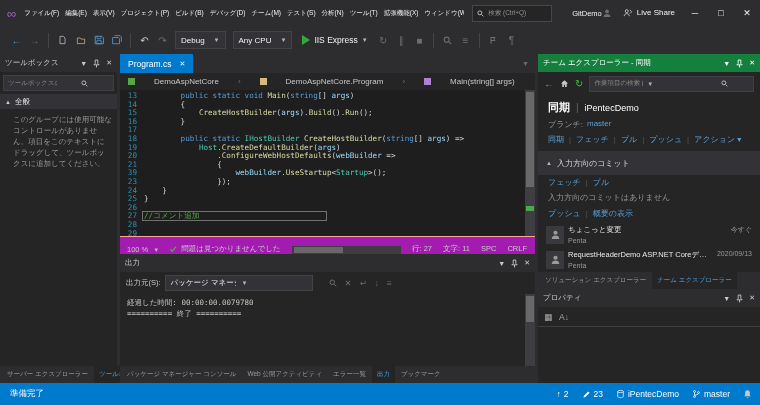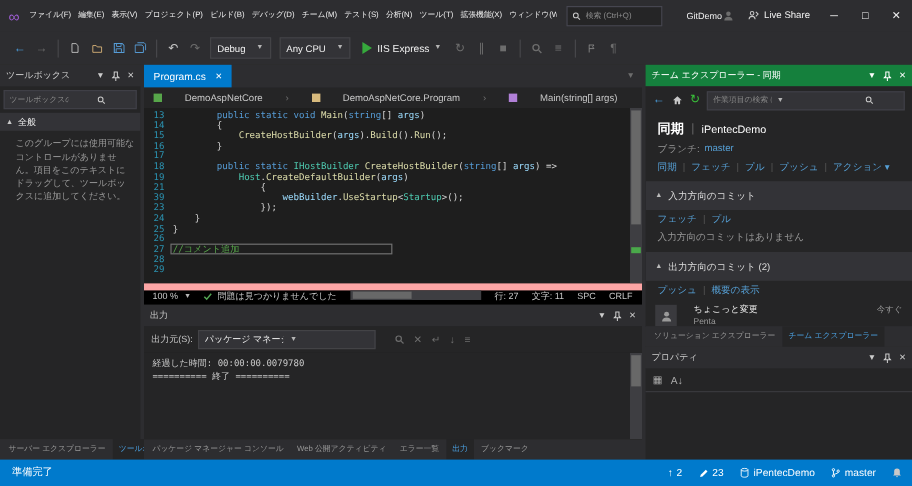--- a/index.html
+++ b/index.html
@@ -63,21 +63,21 @@
 .code-wrap{flex:1;min-height:0;position:relative;background:#1e1e1e;overflow:hidden;font-family:"DejaVu Sans Mono","Liberation Mono",monospace}
 .code-lines{padding-top:2px}
 .code-line{display:flex;height:8.6px;line-height:8.6px;font-size:7.6px;white-space:pre}
 .line-no{flex:0 0 24px;text-align:right;padding-right:7px;color:#2b91af}
 .line-text{position:relative;white-space:pre}
 .code-line.current .line-text::after{content:"";position:absolute;top:-1px;bottom:0;left:-2px;width:183px;border:1px solid #707070}
 .tok-k{color:#569cd6}.tok-t{color:#4ec9b0}.tok-m{color:#dcdcaa}.tok-p{color:#9cdcfe}.tok-n{color:#d4d4d4}.tok-c{color:#57a64a}
 .v-scroll{position:absolute;top:0;right:0;bottom:0;width:10px;background:#3e3e42}
 .v-thumb{position:absolute;top:2px;left:1px;right:1px;height:95px;background:#686868}
 .v-mark{position:absolute;left:1px;right:1px;height:5px;background:#4aa94a;top:116px}
-.editor-status{flex:0 0 18px;display:flex;align-items:flex-start;background:#000000;border-top:6px solid #fca5a5;font-size:7.5px;color:#c8c8c8;gap:7px;padding:0 8px 0 4px;white-space:nowrap}
+.editor-status{flex:0 0 18px;display:flex;align-items:flex-end;background:#a21caf;border-top:1px solid #fca5a5;font-size:7.5px;color:#c8c8c8;gap:7px;padding:0 8px 0 4px;white-space:nowrap}
 .zoom-combo{display:flex;gap:5px;align-items:center;padding:0 3px}
 .health{display:flex;align-items:center;gap:4px}
 .h-scroll{flex:1;height:8px;background:#3e3e42;position:relative;margin:0 4px;min-width:30px}
 .h-thumb{position:absolute;left:2px;top:1px;bottom:1px;width:45%;background:#686868}
 .pos-labels{display:flex;gap:11px}
 
 
 .output-panel{flex:0 0 112px;display:flex;flex-direction:column;background:#252526}
 .output-toolbar{flex:0 0 22px;display:flex;align-items:center;gap:4px;padding:0 6px;font-size:7.5px;color:#ccc;background:#252526;white-space:nowrap}
 .src-combo{width:148px;height:16px;background:#333337;border:1px solid #434346;display:flex;align-items:center;font-size:7.5px;color:#f1f1f1;padding:0 5px;gap:6px}
@@ -97,21 +97,21 @@
 .team-page-title{font-size:11px;font-weight:bold}
 .team-sep{color:#666}
 .team-repo{font-size:9px}
 .branch-row{padding:1px 10px 2px;color:#999;font-size:8px;display:flex;gap:4px;white-space:nowrap}
 .links{display:flex;align-items:center;padding:2px 10px;font-size:8px;white-space:nowrap}
 .link{color:#56a0d6;white-space:nowrap}
 .links .link:not(:first-child)::before{content:"|";color:#555;margin:0 5px}
 .sec-header{display:flex;align-items:center;gap:5px;background:#333337;color:#ddd;font-size:8px;height:15px;padding:12px 8px;margin-top:4px;white-space:nowrap}
 .sec-header .icon{font-size:6px;color:#bbb}
 .empty-note{color:#999;font-size:8px;padding:2px 10px 3px;white-space:nowrap}
-.commit{display:flex;gap:14px;padding:4px 8px 2px;align-items:flex-end}
+.commit{display:flex;gap:4px;padding:4px 8px 2px;align-items:center}
 .avatar{flex:0 0 18px;height:18px;background:#3a3a3e;display:flex;align-items:center;justify-content:center}
 .commit-body{flex:1;min-width:0}
 .commit-line1{display:flex;justify-content:space-between;gap:6px}
 .commit-msg{color:#e8e8e8;font-size:7.5px;white-space:nowrap;overflow:hidden;text-overflow:ellipsis}
 .commit-time{color:#999;font-size:7px;white-space:nowrap}
 .commit-author{color:#999;font-size:7px;margin-top:2px}
 
 
 .prop-toolbar{flex:0 0 20px;display:flex;align-items:center;gap:7px;padding:0 6px;background:#252526;border-bottom:1px solid #3e3e42}
 .prop-toolbar .icon{font-size:8.5px;color:#aaa}
@@ -300,20 +300,21 @@
       </div>
       <div class="code-wrap">
         <div class="code-lines">
             <div class="code-line"><span class="line-no">13</span><span class="line-text"><span class="tok-n">        </span><span class="tok-k">public static void </span><span class="tok-m">Main</span><span class="tok-n">(</span><span class="tok-k">string</span><span class="tok-n">[] </span><span class="tok-p">args</span><span class="tok-n">)</span></span></div>
             <div class="code-line"><span class="line-no">14</span><span class="line-text"><span class="tok-n">        {</span></span></div>
             <div class="code-line"><span class="line-no">15</span><span class="line-text"><span class="tok-n">            </span><span class="tok-m">CreateHostBuilder</span><span class="tok-n">(</span><span class="tok-p">args</span><span class="tok-n">).</span><span class="tok-m">Build</span><span class="tok-n">().</span><span class="tok-m">Run</span><span class="tok-n">();</span></span></div>
             <div class="code-line"><span class="line-no">16</span><span class="line-text"><span class="tok-n">        }</span></span></div>
             <div class="code-line"><span class="line-no">17</span><span class="line-text"></span></div>
             <div class="code-line"><span class="line-no">18</span><span class="line-text"><span class="tok-n">        </span><span class="tok-k">public static </span><span class="tok-t">IHostBuilder</span><span class="tok-n"> </span><span class="tok-m">CreateHostBuilder</span><span class="tok-n">(</span><span class="tok-k">string</span><span class="tok-n">[] </span><span class="tok-p">args</span><span class="tok-n">) =&gt;</span></span></div>
             <div class="code-line"><span class="line-no">19</span><span class="line-text"><span class="tok-n">            </span><span class="tok-t">Host</span><span class="tok-n">.</span><span class="tok-m">CreateDefaultBuilder</span><span class="tok-n">(</span><span class="tok-p">args</span><span class="tok-n">)</span></span></div>
+            <div class="code-line"><span class="line-no">20</span><span class="line-text"><span class="tok-n">                .</span><span class="tok-m">ConfigureWebHostDefaults</span><span class="tok-n">(</span><span class="tok-p">webBuilder</span><span class="tok-n"> =&gt;</span></span></div>
             <div class="code-line"><span class="line-no">21</span><span class="line-text"><span class="tok-n">                {</span></span></div>
             <div class="code-line"><span class="line-no">39</span><span class="line-text"><span class="tok-n">                    </span><span class="tok-p">webBuilder</span><span class="tok-n">.</span><span class="tok-m">UseStartup</span><span class="tok-n">&lt;</span><span class="tok-t">Startup</span><span class="tok-n">&gt;();</span></span></div>
             <div class="code-line"><span class="line-no">23</span><span class="line-text"><span class="tok-n">                });</span></span></div>
             <div class="code-line"><span class="line-no">24</span><span class="line-text"><span class="tok-n">    }</span></span></div>
             <div class="code-line"><span class="line-no">25</span><span class="line-text"><span class="tok-n">}</span></span></div>
             <div class="code-line"><span class="line-no">26</span><span class="line-text"></span></div>
             <div class="code-line current"><span class="line-no">27</span><span class="line-text"><span class="tok-c">//コメント追加</span></span></div>
             <div class="code-line"><span class="line-no">28</span><span class="line-text"></span></div>
             <div class="code-line"><span class="line-no">29</span><span class="line-text"></span></div>
           </div>
@@ -451,24 +452,20 @@
           </div>
         <div class="sec-header">
           <span class="icon">▲</span>
           <span>入力方向のコミット</span>
         </div>
         <div class="links">
             <span class="link">フェッチ</span>
             <span class="link">プル</span>
           </div>
         <div class="empty-note">入力方向のコミットはありません</div>
-        <div class="sec-header">
-          <span class="icon">▲</span>
-          <span>出力方向のコミット (2)</span>
-        </div>
         <div class="links">
             <span class="link">プッシュ</span>
             <span class="link">概要の表示</span>
           </div>
         <div class="commit">
           <span class="avatar">
               <svg width="11" height="11" viewBox="0 0 16 16">
                 <circle cx="8" cy="5.5" r="3" fill="#9a9a9a"></circle>
                 <path d="M2.5 14.5c0-3.3 2.4-5 5.5-5s5.5 1.7 5.5 5z" fill="#9a9a9a"></path>
               </svg>

